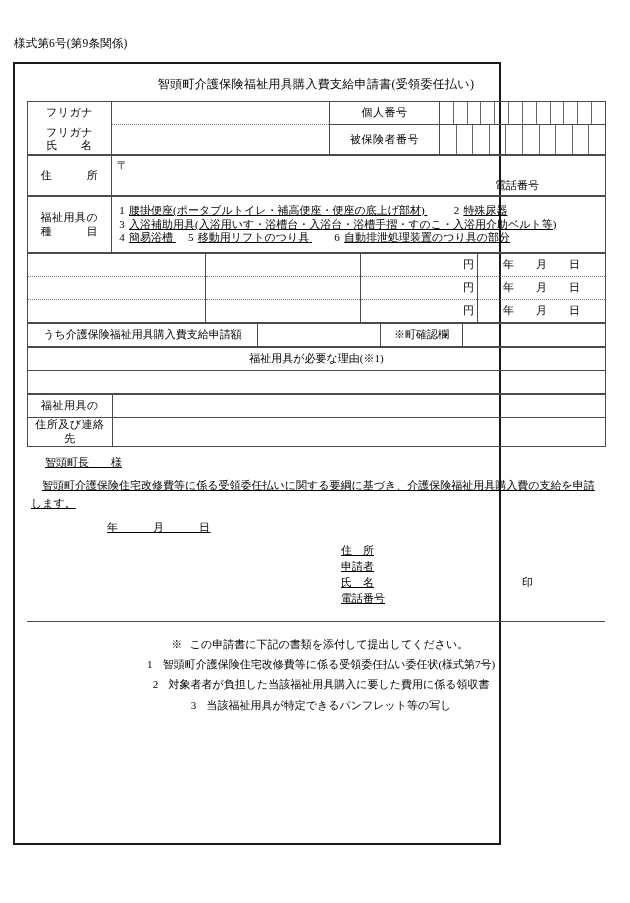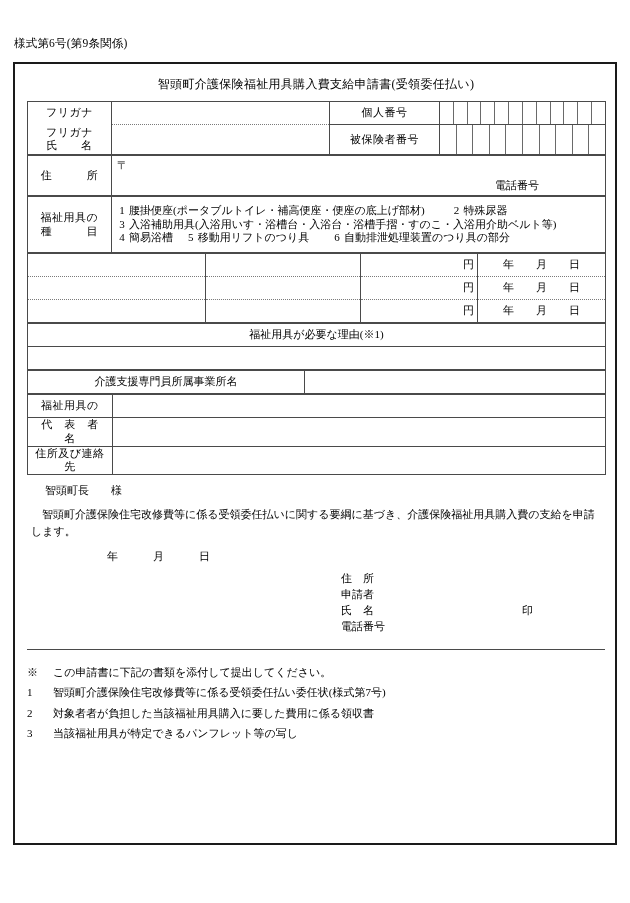--- a/index.html
+++ b/index.html
@@ -21,21 +21,21 @@
     left: 14px; top: 36px;
     font-size: 11.5px;
     letter-spacing: 0.2px;
     white-space: nowrap;
   }
 
   
   .frame {
     position: absolute;
     left: 13px; top: 62px;
-    width: 604px; height: 783px;
+    width: 488px; height: 783px;
     border: 2px solid #1a1a1a;
     background: #fff;
   }
 
   .inner {
     position: absolute;
     left: 12px; top: 9px;
     width: 578px;
   }
 
@@ -80,37 +80,38 @@
 
   
   .numbox-wrap { display: flex; height: 100%; align-items: stretch; }
   .numcell {
     flex: 1 1 0;
     border-right: 1px solid #6a6a6a;
   }
   .numcell:last-child { border-right: none; }
 
   
-  .items-cell { padding: 3px 4px 3px 6px; line-height: 1.55; font-size: 10.5px; }
+  .items-cell { padding: 3px 4px 3px 6px; line-height: 1.55; font-size: 10.5px; text-decoration: underline; }
   .items-cell .ln { white-space: nowrap; }
   .idx { display: inline-block; width: 14px; text-align: center; }
 
   
   .addr-cell { position: relative; height: 40px; }
   .addr-mark { position: absolute; left: 5px; top: 3px; font-size: 11px; }
   .addr-tel { position: absolute; right: 66px; bottom: 2px; font-size: 11px; }
 
   
   .reason-area { height: 78px; }
 
   
   .decl {
     font-size: 11px;
     line-height: 1.6;
     padding: 7px 4px 0 4px;
+    text-decoration: underline;
   }
   .decl .mayor { padding-left: 14px; }
   .decl .body { text-indent: 1em; padding-top: 6px; }
   .decl .dateline { padding-left: 76px; padding-top: 7px; letter-spacing: 0.5px; }
 
   .applicant {
     position: relative;
     margin-top: 6px;
     padding-left: 310px;
     font-size: 11px;
@@ -118,21 +119,21 @@
   }
   .applicant .seal { position: absolute; right: 68px; }
   .ap-row { position: relative; white-space: nowrap; }
 
   
   .notes {
     font-size: 11px;
     line-height: 1.85;
     padding-top: 12px;
   }
-  .notes .nrow { white-space: nowrap; }
+  .notes .nrow { white-space: nowrap; text-align: center; }
   .notes .nmark { display: inline-block; width: 26px; }
 
   hr.sep {
     border: none;
     border-top: 1px solid #4a4a4a;
     margin: 0;
   }
 </style>
 </head>
 <body>
@@ -265,20 +266,36 @@
         </tr>
         <tr>
           <td class="dash-top dash-right"></td>
           <td class="dash-top dash-right"></td>
           <td class="r dash-top dash-right">円</td>
           <td class="c dash-top">年　　月　　日</td>
         </tr>
       </tbody>
     </table>
 
+    <table class="grid">
+      <colgroup>
+        <col style="width:230px">
+          <col style="width:123px">
+        <col style="width:82px">
+          <col style="width:143px">
+      </colgroup>
+      <tbody>
+        <tr>
+          <td class="c">うち介護保険福祉用具購入費支給申請額</td>
+          <td></td>
+          <td class="c">※町確認欄</td>
+          <td></td>
+        </tr>
+      </tbody>
+    </table>
 
     <table class="grid">
       <colgroup>
           <col style="width:578px">
         </colgroup>
       <tbody>
         <tr>
           <td class="c">福祉用具が必要な理由(※1)</td>
         </tr>
         <tr>
@@ -286,39 +303,31 @@
         </tr>
       </tbody>
     </table>
 
     <table class="grid">
       <colgroup>
           <col style="width:277px">
           <col style="width:301px">
         </colgroup>
       <tbody>
-        <tr>
-          <td class="c">介護支援専門員所属事業所名</td>
-          <td></td>
-        </tr>
       </tbody>
     </table>
 
     <table class="grid">
       <colgroup>
           <col style="width:85px">
           <col style="width:493px">
         </colgroup>
       <tbody>
         <tr>
           <td class="disp">福祉用具の</td>
-          <td></td>
-        </tr>
-        <tr>
-          <td class="disp">代　表　者　名</td>
           <td></td>
         </tr>
         <tr>
           <td class="disp">住所及び連絡先</td>
           <td></td>
         </tr>
       </tbody>
     </table>
 
     <div class="decl">

